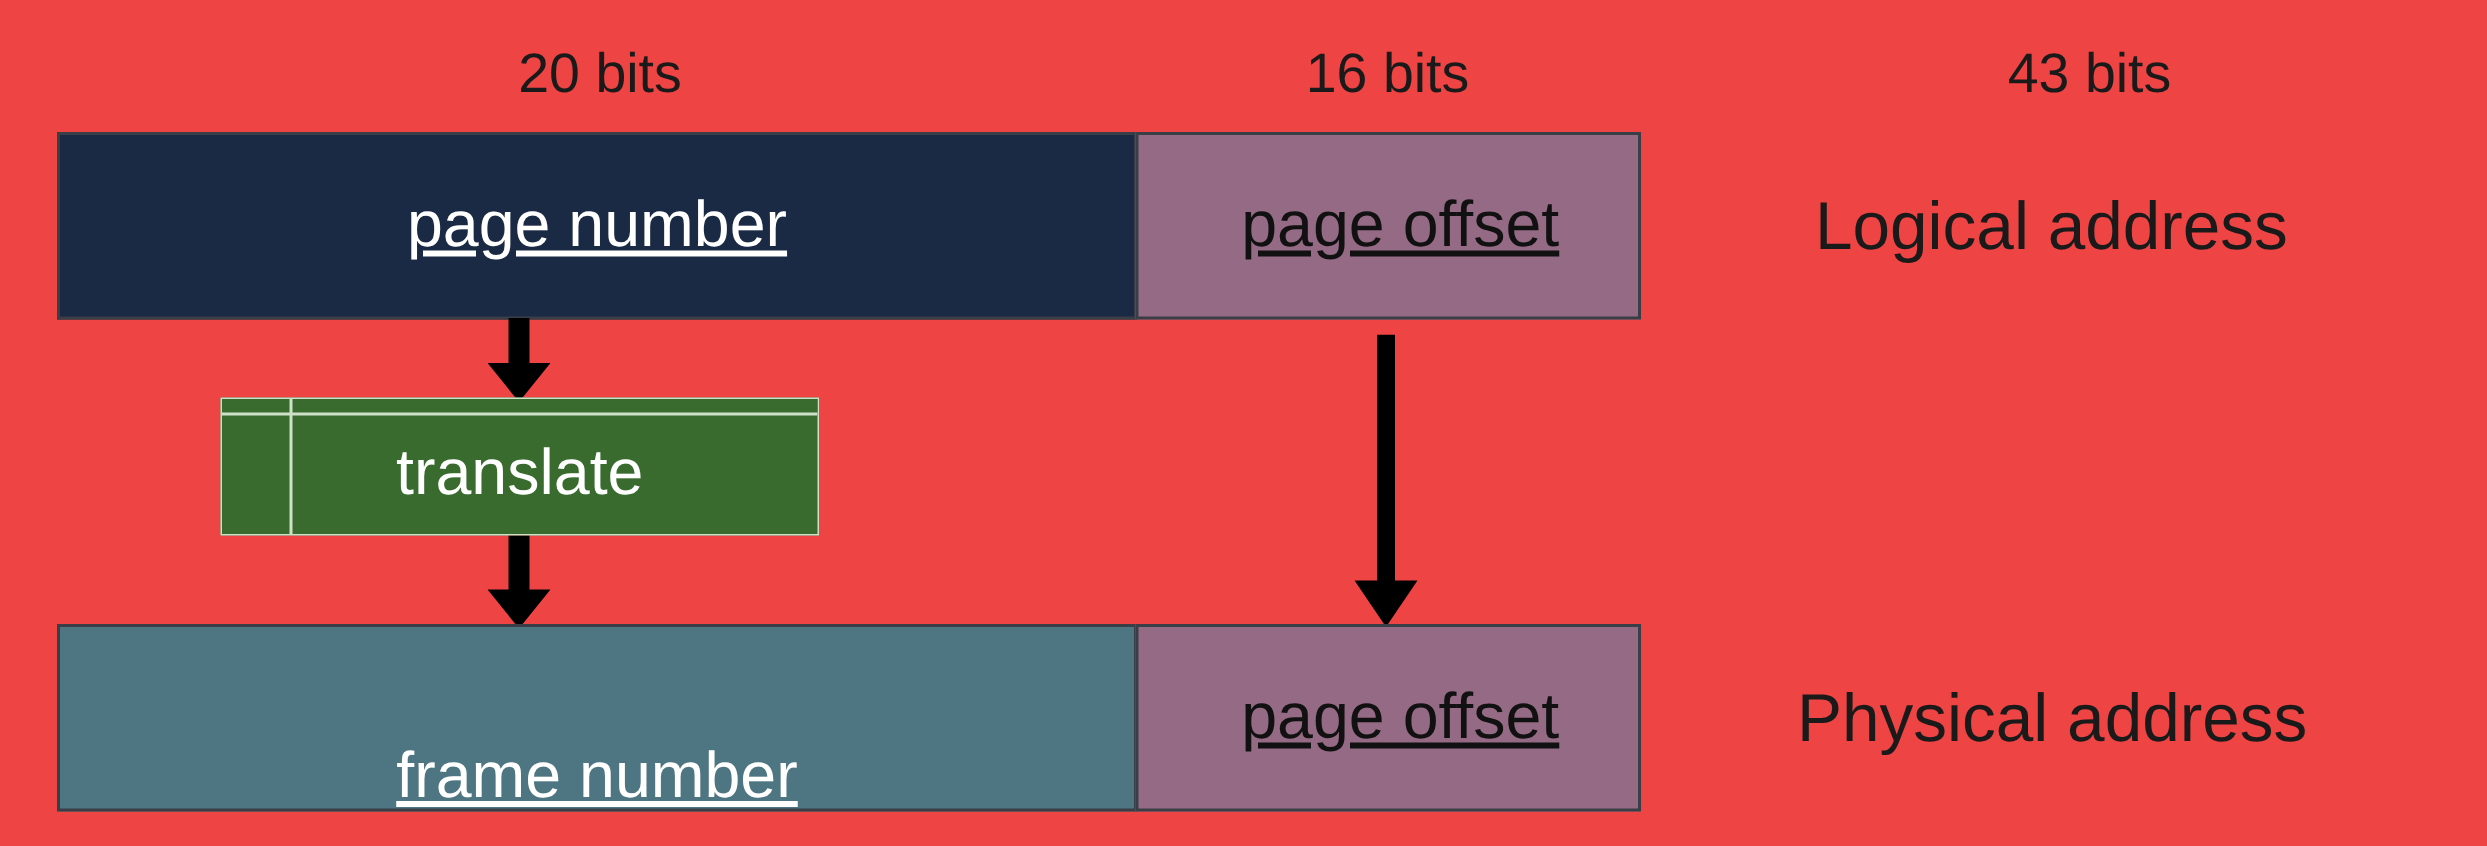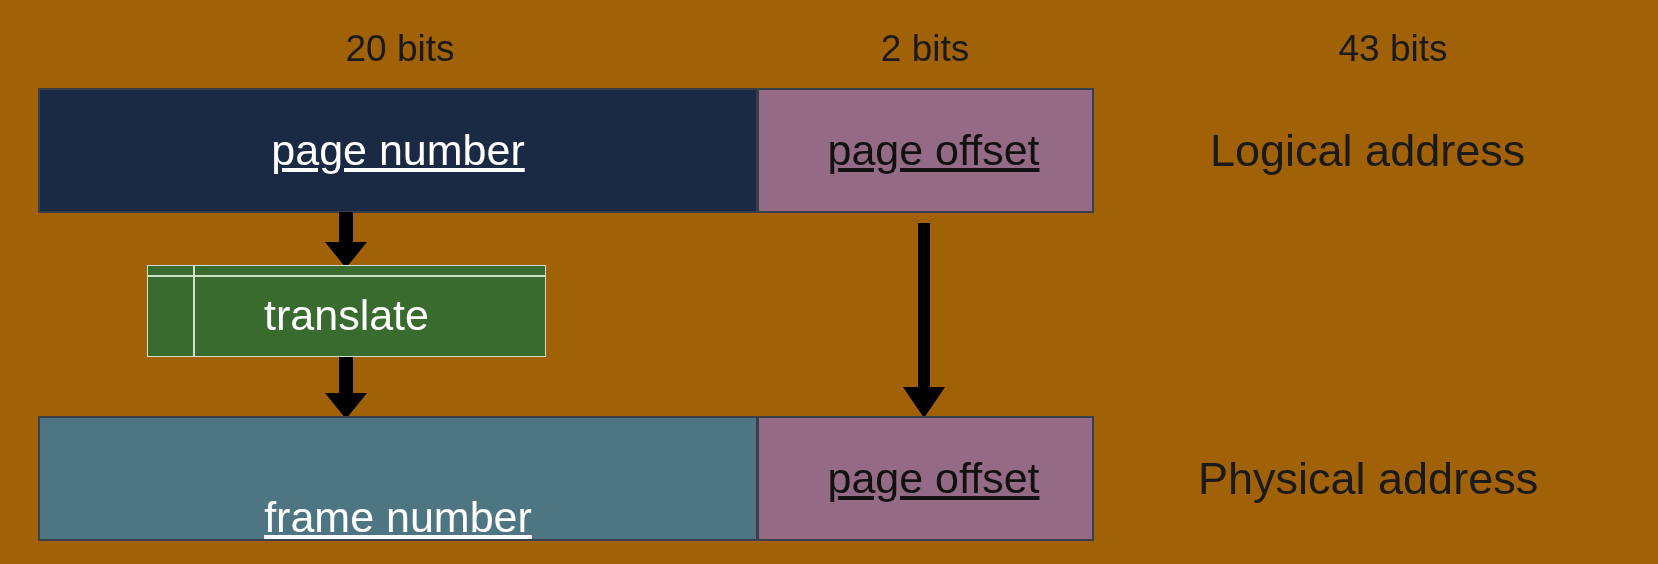--- a/index.html
+++ b/index.html
@@ -8,21 +8,21 @@
     background: #ffffff;
   }
   body {
     font-family: "Liberation Sans", sans-serif;
     -webkit-font-smoothing: antialiased;
   }
   #canvas {
     position: relative;
     width: 1658px;
     height: 564px;
-    background: #a16207;
+    background: #ef4444;
     overflow: hidden;
   }
 
   .bit-label {
     position: absolute;
     font-size: 37px;
     color: #1a1a1a;
     text-align: center;
     white-space: nowrap;
     line-height: 1;
@@ -114,21 +114,21 @@
   }
   .arrow svg { display: block; }
 </style>
 </head>
 <body>
 
 <div id="canvas">
 
   <div class="bit-label" style="left:300px; top:30px; width:200px;">20 bits</div>
 
-  <div class="bit-label" style="left:825px; top:30px; width:200px;">2 bits</div>
+  <div class="bit-label" style="left:825px; top:30px; width:200px;">16 bits</div>
 
   <div class="bit-label" style="left:1293px; top:30px; width:200px;">43 bits</div>
 
   <div class="bar seg-page-number" style="left:38px; top:88px; width:720px; height:125px;">
     <span class="bar-text">page number</span>
   </div>
 
   <div class="bar seg-page-offset" style="left:757px; top:88px; width:337px; height:125px;">
     <span class="bar-text">page offset</span>
   </div>

